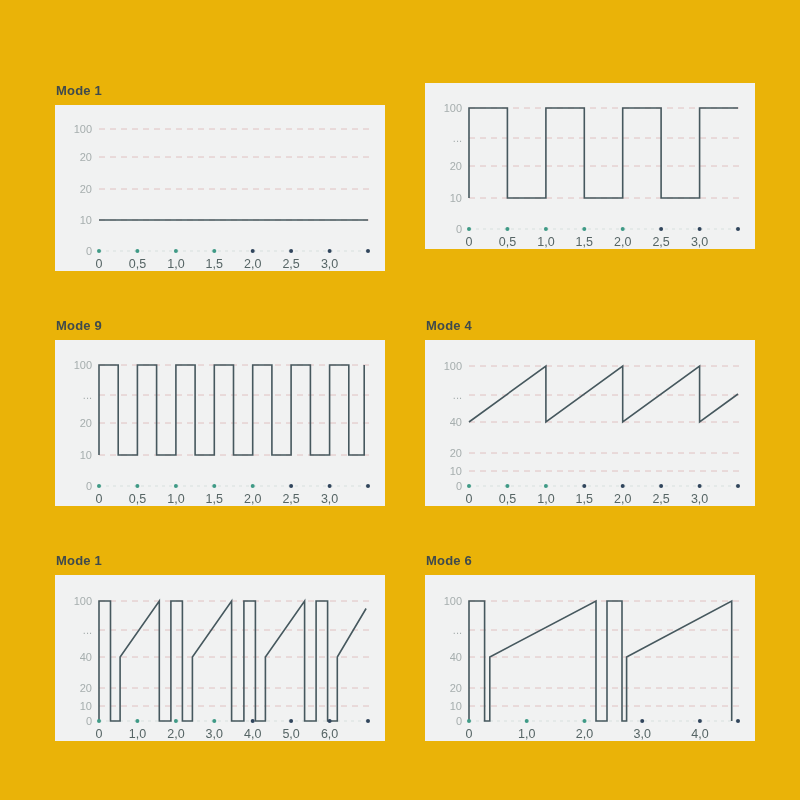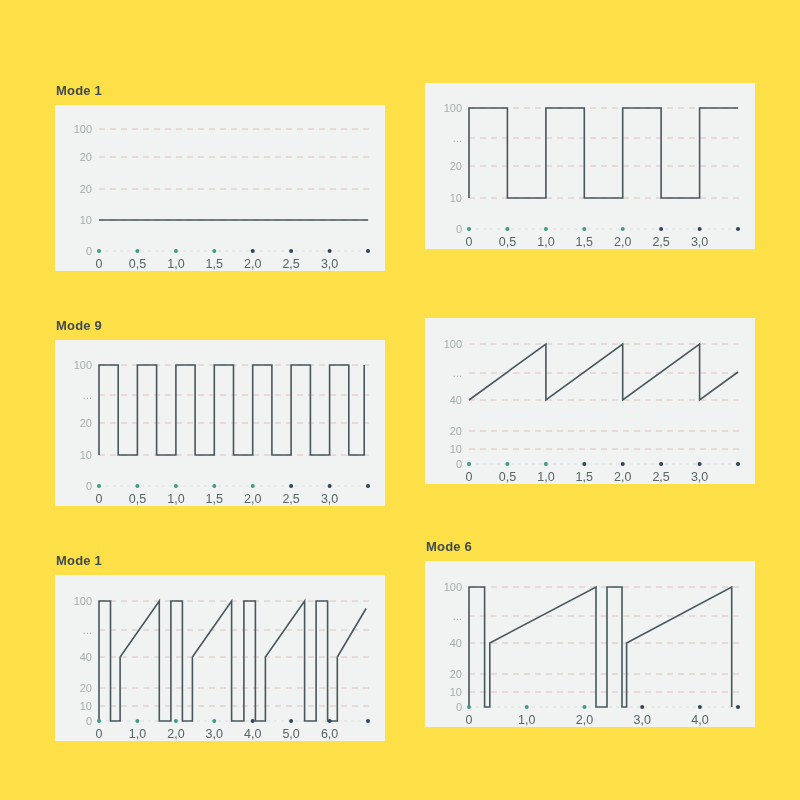--- a/index.html
+++ b/index.html
@@ -1,16 +1,16 @@
 <!DOCTYPE html>
 <html><head>
 <meta charset="utf-8">
 <style>
   html,body{margin:0;padding:0;background:#ffffff;}
-  #page{position:relative;width:800px;height:800px;background:#fde047;overflow:hidden;
+  #page{position:relative;width:800px;height:800px;background:#eab308;overflow:hidden;
         font-family:"Liberation Sans",sans-serif;}
   .chart{position:absolute;width:330px;}
   .chart-title{font-size:13px;font-weight:600;color:#3f4a4d;letter-spacing:.2px;
                margin:0 0 6px 1px;height:16px;}
   .panel{width:330px;height:166px;background:#f1f2f2;display:block;}
   svg text{font-family:"Liberation Sans",sans-serif;}
 </style>
 </head>
 <body>
 
@@ -101,20 +101,21 @@
         <text x="44.0" y="163" text-anchor="middle" fill="#566565" font-size="12.5">0</text>
         <text x="82.4" y="163" text-anchor="middle" fill="#566565" font-size="12.5">0,5</text>
         <text x="120.9" y="163" text-anchor="middle" fill="#566565" font-size="12.5">1,0</text>
         <text x="159.3" y="163" text-anchor="middle" fill="#566565" font-size="12.5">1,5</text>
         <text x="197.7" y="163" text-anchor="middle" fill="#566565" font-size="12.5">2,0</text>
         <text x="236.1" y="163" text-anchor="middle" fill="#566565" font-size="12.5">2,5</text>
         <text x="274.6" y="163" text-anchor="middle" fill="#566565" font-size="12.5">3,0</text>
       </svg>
   </div>
   <div class="chart" style="left:425px;top:318px">
+    <div class="chart-title">Mode 4</div>
     <svg class="panel" width="330" height="166">
         <line x1="44" y1="26" x2="315" y2="26" stroke="#d4a0a0" stroke-width="1" stroke-dasharray="6 5" opacity="0.6"></line>
         <text x="37" y="30" text-anchor="end" fill="#a6aeae" font-size="11">100</text>
         <line x1="44" y1="55" x2="315" y2="55" stroke="#d4a0a0" stroke-width="1" stroke-dasharray="6 5" opacity="0.6"></line>
         <text x="37" y="59" text-anchor="end" fill="#a6aeae" font-size="11">...</text>
         <line x1="44" y1="82" x2="315" y2="82" stroke="#d4a0a0" stroke-width="1" stroke-dasharray="6 5" opacity="0.6"></line>
         <text x="37" y="86" text-anchor="end" fill="#a6aeae" font-size="11">40</text>
         <line x1="44" y1="113" x2="315" y2="113" stroke="#d4a0a0" stroke-width="1" stroke-dasharray="6 5" opacity="0.6"></line>
         <text x="37" y="117" text-anchor="end" fill="#a6aeae" font-size="11">20</text>
         <line x1="44" y1="131" x2="315" y2="131" stroke="#d4a0a0" stroke-width="1" stroke-dasharray="6 5" opacity="0.6"></line>
@@ -165,21 +166,21 @@
         <circle cx="313.0" cy="146" r="2" fill="#30455c"></circle>
         <text x="44.0" y="163" text-anchor="middle" fill="#566565" font-size="12.5">0</text>
         <text x="82.4" y="163" text-anchor="middle" fill="#566565" font-size="12.5">1,0</text>
         <text x="120.9" y="163" text-anchor="middle" fill="#566565" font-size="12.5">2,0</text>
         <text x="159.3" y="163" text-anchor="middle" fill="#566565" font-size="12.5">3,0</text>
         <text x="197.7" y="163" text-anchor="middle" fill="#566565" font-size="12.5">4,0</text>
         <text x="236.1" y="163" text-anchor="middle" fill="#566565" font-size="12.5">5,0</text>
         <text x="274.6" y="163" text-anchor="middle" fill="#566565" font-size="12.5">6,0</text>
       </svg>
   </div>
-  <div class="chart" style="left:425px;top:539px">
+  <div class="chart" style="left:425px;top:553px">
     <div class="chart-title">Mode 6</div>
     <svg class="panel" width="330" height="166">
         <line x1="44" y1="26" x2="315" y2="26" stroke="#d4a0a0" stroke-width="1" stroke-dasharray="6 5" opacity="0.6"></line>
         <text x="37" y="30" text-anchor="end" fill="#a6aeae" font-size="11">100</text>
         <line x1="44" y1="55" x2="315" y2="55" stroke="#d4a0a0" stroke-width="1" stroke-dasharray="6 5" opacity="0.6"></line>
         <text x="37" y="59" text-anchor="end" fill="#a6aeae" font-size="11">...</text>
         <line x1="44" y1="82" x2="315" y2="82" stroke="#d4a0a0" stroke-width="1" stroke-dasharray="6 5" opacity="0.6"></line>
         <text x="37" y="86" text-anchor="end" fill="#a6aeae" font-size="11">40</text>
         <line x1="44" y1="113" x2="315" y2="113" stroke="#d4a0a0" stroke-width="1" stroke-dasharray="6 5" opacity="0.6"></line>
         <text x="37" y="117" text-anchor="end" fill="#a6aeae" font-size="11">20</text>

